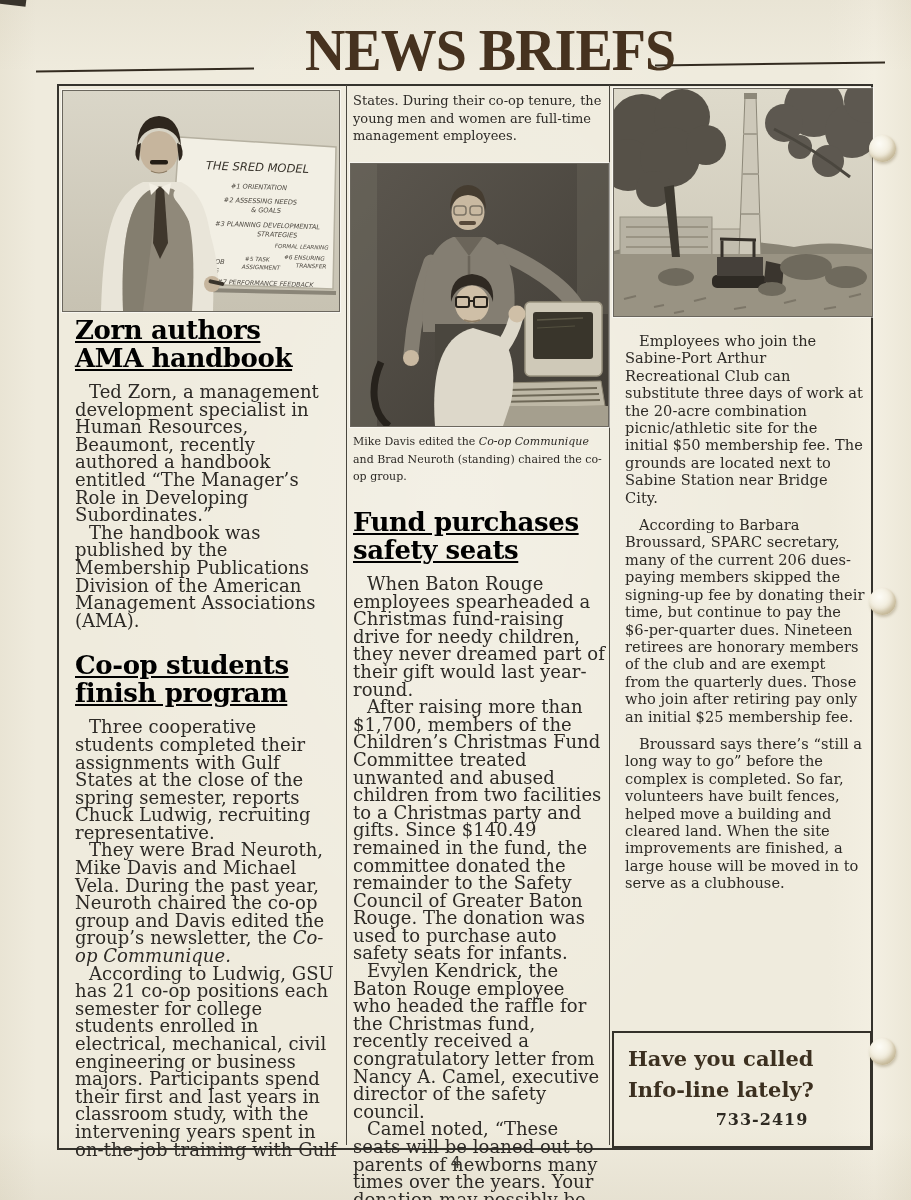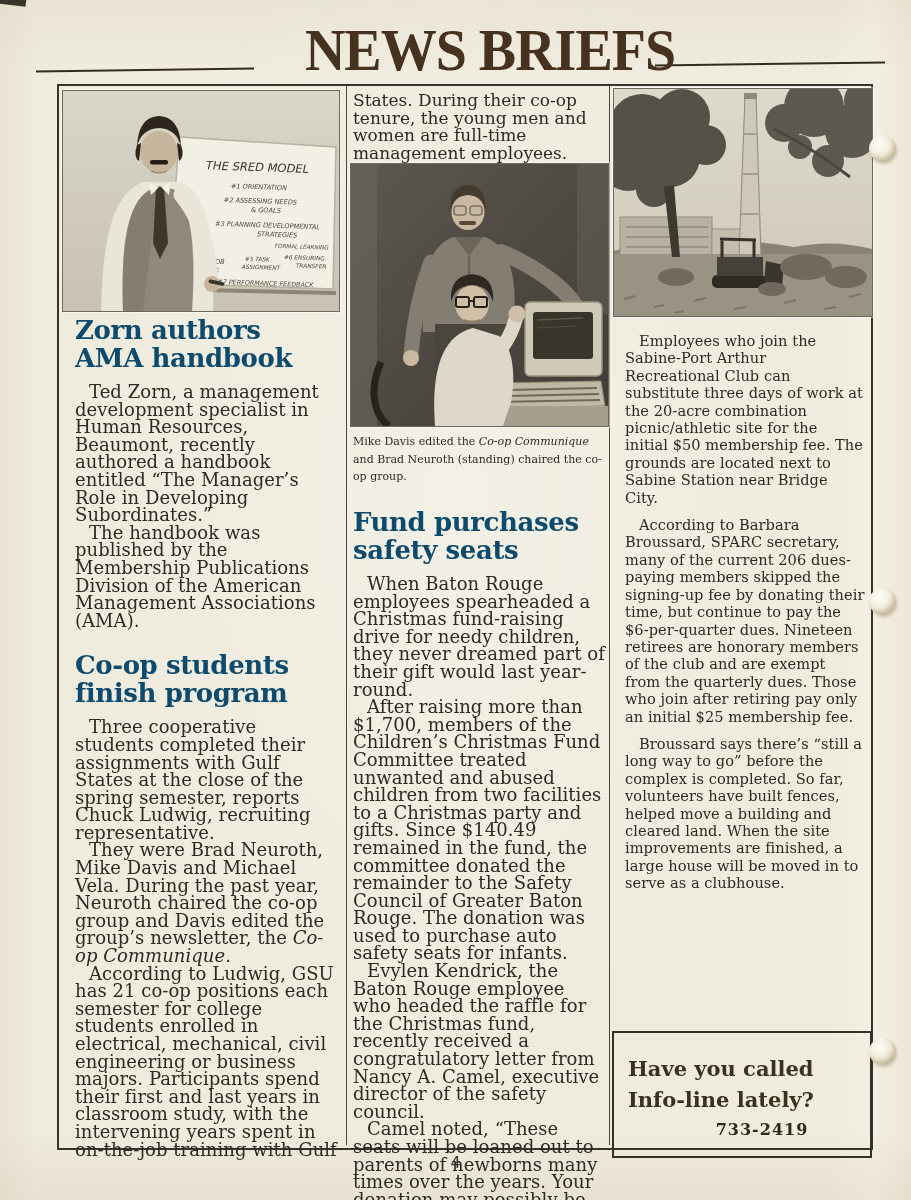--- a/index.html
+++ b/index.html
@@ -23,27 +23,27 @@
   .frame{position:absolute;left:57px;top:84px;width:812px;height:1062px;border:2px solid #35332d;}
   .divider{position:absolute;top:85px;height:1060px;width:0;border-left:1.5px solid #4a473f;}
   .divider.d1{left:346px;}
   .divider.d2{left:609px;}
   
   .photo{position:absolute;border:1px solid #6b675e;box-shadow:0 0 0 1px rgba(255,255,255,.5);}
   .photo svg{display:block;}
   
   .coltext{position:absolute;}
   .article-title{font-family:"DejaVu Serif",serif;font-weight:bold;font-size:26px;line-height:28px;
-    color:#0c4a6e;letter-spacing:-0.4px;white-space:pre-line;margin:0 0 11px 0;}
+    color:#000000;letter-spacing:-0.4px;white-space:pre-line;margin:0 0 11px 0;text-decoration:underline;}
   p.body{font-size:18px;line-height:17.6px;margin:0;text-indent:14px;letter-spacing:0.05px;}
   .c3 p.body{font-size:14.6px;line-height:17.4px;margin-top:10px;}
-  .continuation{font-size:17px;line-height:17.6px;margin:0;}
+  .continuation{font-size:13px;line-height:17.6px;margin:0;}
   .caption{font-size:11px;line-height:17.5px;}
   .infobox{position:absolute;left:612px;top:1031px;width:242px;height:103px;border:2px solid #34312a;
-    padding:20px 0 0 14px;box-sizing:content-box;}
+    padding:10px 0 0 14px;box-sizing:content-box;}
   .infobox .ql{font-family:"DejaVu Serif",serif;font-weight:bold;font-size:21px;line-height:31px;color:#3c3020;}
   .infobox .phone{font-family:"DejaVu Serif",serif;font-weight:bold;font-size:16px;color:#2e2a22;
     text-align:center;padding-left:26px;margin-top:5px;letter-spacing:1px;}
   .pagenum{position:absolute;left:0;top:1153px;width:911px;text-align:center;
     font-family:"DejaVu Sans","Liberation Sans",sans-serif;font-size:16px;color:#3a3731;}
   .dot{position:absolute;width:27px;height:27px;border-radius:50%;
     background:radial-gradient(circle at 38% 32%, #fdfcf6, #f1ecdc 50%, #d8cfb4 78%, #eee8d6 95%);
     box-shadow:1px 2px 3px rgba(110,90,50,.30), inset -3px -4px 5px rgba(140,115,70,.28);}
 </style>
 </head>

